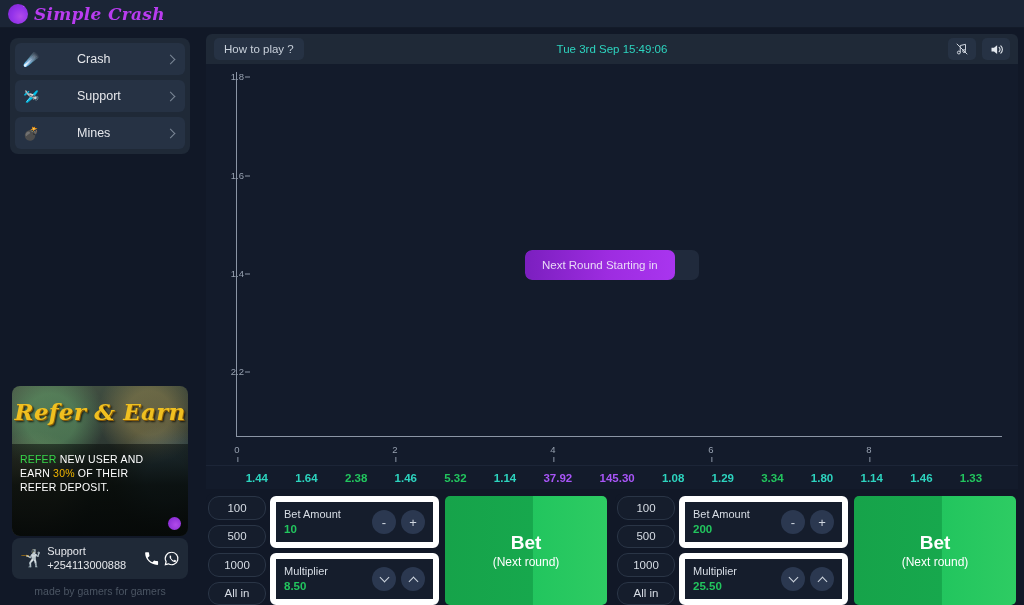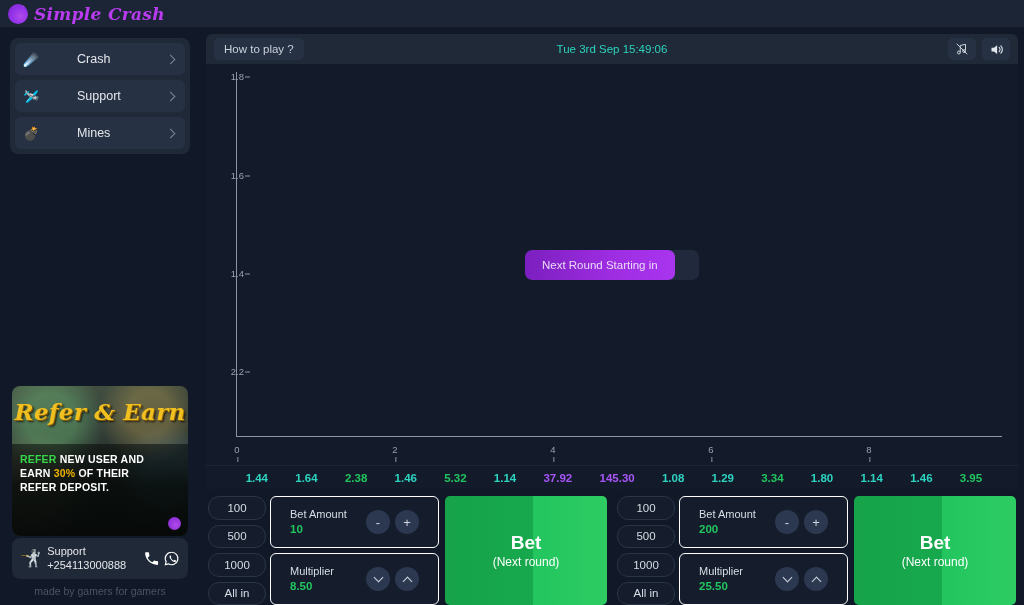--- a/index.html
+++ b/index.html
@@ -95,21 +95,21 @@
     color: #f0c020;
     text-shadow: 1px 1px 0 #8a5d06, 2px 2px 2px rgba(0,0,0,.7);
     letter-spacing: .2px;
   }
   .promo-body {
     position: absolute; left: 0; right: 0; bottom: 0; top: 58px;
     background: linear-gradient(180deg, rgba(8,12,10,.55) 0%, rgba(6,10,8,.88) 45%, rgba(5,8,7,.95) 100%);
     padding: 8px 8px 6px 8px;
   }
   .promo-line {
-    font-size: 10.5px; font-weight: bold;
+    font-size: 10.5px; font-weight: normal;
     color: #ffffff; line-height: 14px;
     letter-spacing: .2px;
   }
   .hl-green { color: #37d64a; }
   .hl-gold  { color: #f0b400; }
   .promo-badge {
     position: absolute; right: 7px; bottom: 6px;
     width: 13px; height: 13px; border-radius: 50%;
     background: radial-gradient(circle at 60% 60%, #b14bea, #7e22ce);
   }
@@ -258,24 +258,24 @@
     cursor: pointer;
   }
   .fields-col {
     flex: 1;
     display: flex; flex-direction: column; gap: 5px;
     padding: 2px 4px 0 4px;
   }
   .field-box {
     flex: 1;
     background: #151d2c;
-    border: 1px solid #ffffff;
+    border: 6px solid #ffffff;
     border-radius: 6px;
     display: flex; align-items: center;
-    padding: 0 19px;
+    padding: 0 8px;
   }
   .field-texts { flex: 1; }
   .field-label { font-size: 11px; color: #d7dde5; line-height: 15px; }
   .field-value { font-size: 11.5px; font-weight: bold; color: #22c55e; line-height: 15px; }
   .round-btn {
     width: 24px; height: 24px;
     border-radius: 50%;
     background: #2b3850;
     border: none;
     color: #cfd6df;
@@ -422,21 +422,21 @@
         <span class="hist-val hist-mid">5.32</span>
         <span class="hist-val hist-low">1.14</span>
         <span class="hist-val hist-high">37.92</span>
         <span class="hist-val hist-high">145.30</span>
         <span class="hist-val hist-low">1.08</span>
         <span class="hist-val hist-low">1.29</span>
         <span class="hist-val hist-mid">3.34</span>
         <span class="hist-val hist-low">1.80</span>
         <span class="hist-val hist-low">1.14</span>
         <span class="hist-val hist-low">1.46</span>
-        <span class="hist-val hist-mid">3.95</span>
+        <span class="hist-val hist-mid">1.33</span>
       </div>
 
     <div class="bet-row">
 
       <div class="bet-panel">
         <div class="quick-col">
           <button class="quick-btn">100</button>
           <button class="quick-btn">500</button>
           <button class="quick-btn">1000</button>
           <button class="quick-btn">All in</button>

